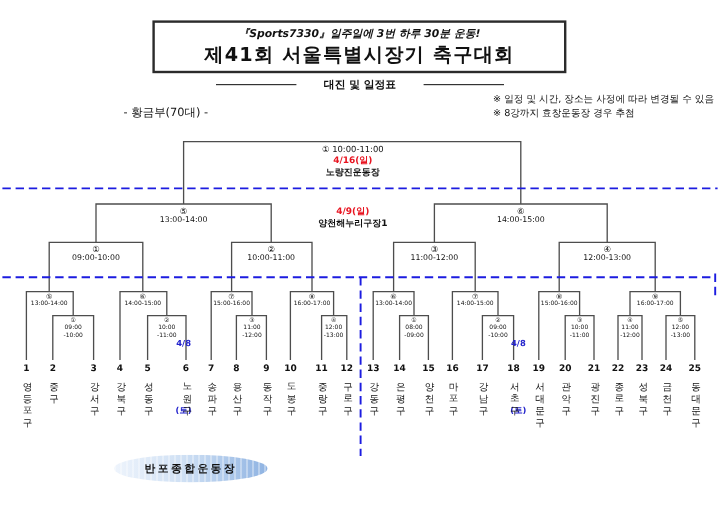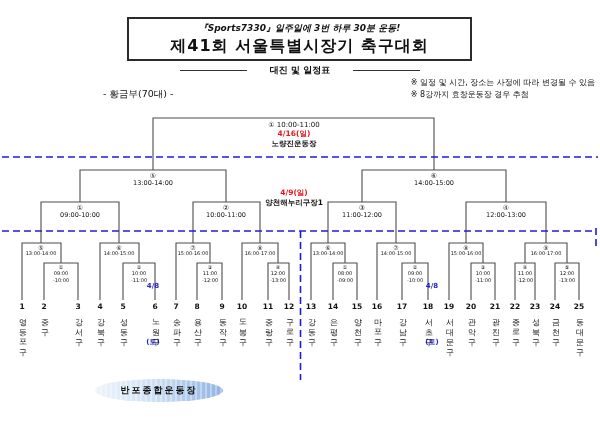--- a/index.html
+++ b/index.html
@@ -15,21 +15,21 @@
   .section-row .rule{width:67px;height:0;border-top:1.5px solid #333;}
   .section-label{font-size:9px;font-weight:bold;}
   .notes{position:absolute;right:5px;top:77px;text-align:left;font-size:8px;font-weight:normal;line-height:12px;}
   .division{position:absolute;left:103px;top:88px;font-size:9.5px;font-weight:normal;}
   
   .mlabel{position:absolute;transform:translateX(-50%);text-align:center;line-height:1.18;white-space:nowrap;}
   .final-label{top:121px;left:294px;}
   .f-line1{font-size:7px;}
   .f-date{font-size:7.5px;font-weight:bold;color:#e81420;margin-top:1px;}
   .f-venue{font-size:7.5px;font-weight:bold;margin-top:1px;}
-  .semi-center{top:188px;left:294px;}
+  .semi-center{top:171px;left:294px;}
   .sf,.qf{font-size:7px;}
   .sf .m-no,.qf .m-no{display:block;font-size:7px;}
   .sf .m-time,.qf .m-time{display:block;font-size:6.5px;}
   .r16 .m-no{display:block;font-size:6px;}
   .r16 .m-time{display:block;font-size:5px;}
   .fr{line-height:1.25;}
   .fr .m-no{display:block;font-size:5px;}
   .fr .m-time{display:block;font-size:5px;}
   .sat{font-size:7px;font-weight:bold;color:#2222cc;line-height:1.15;}
   .sat span{display:block;margin-top:48px;}

